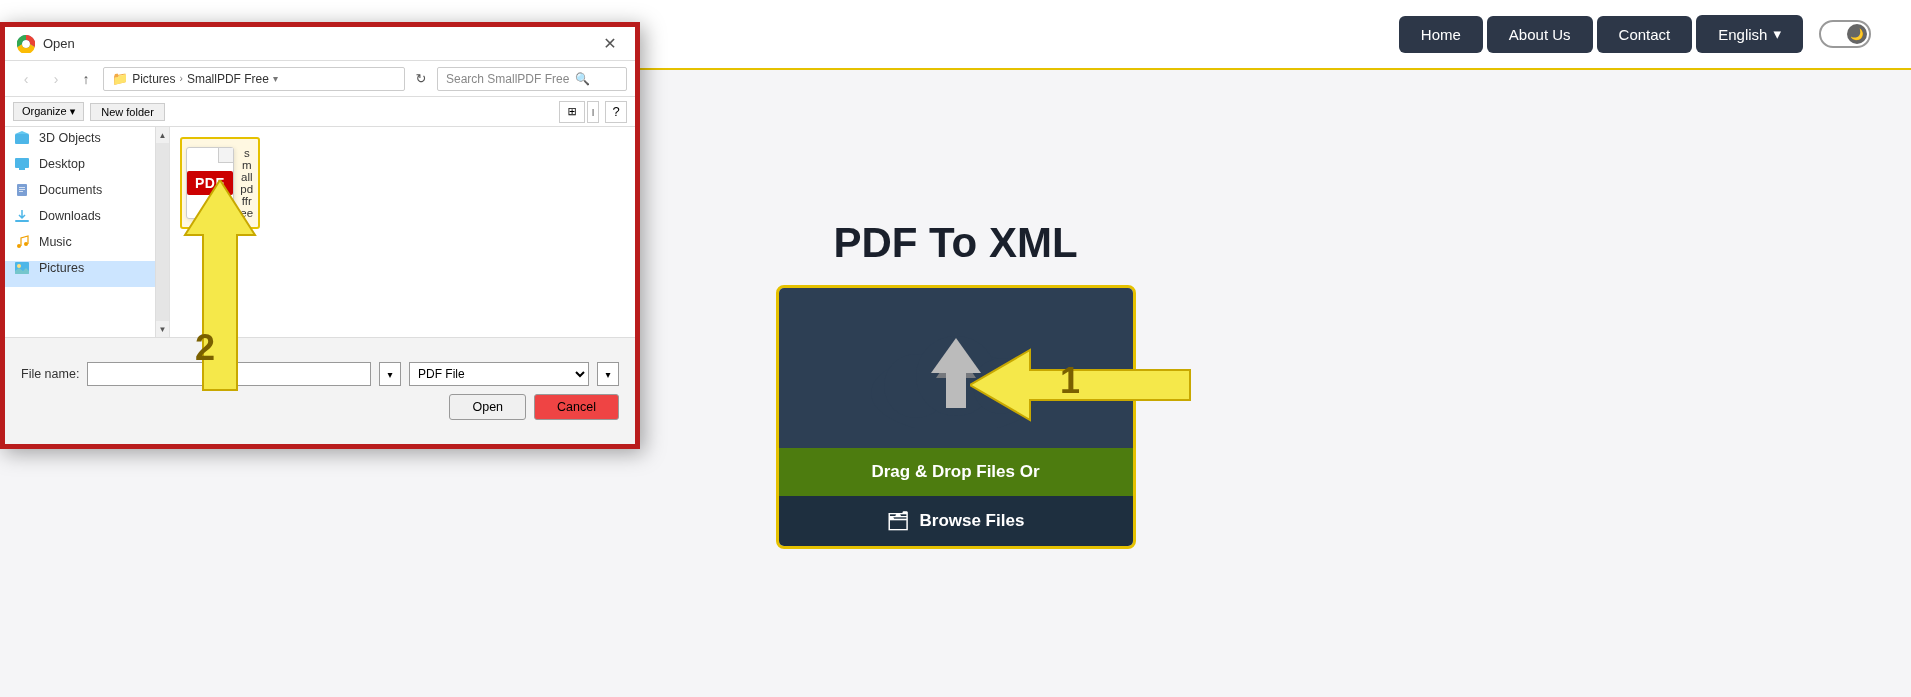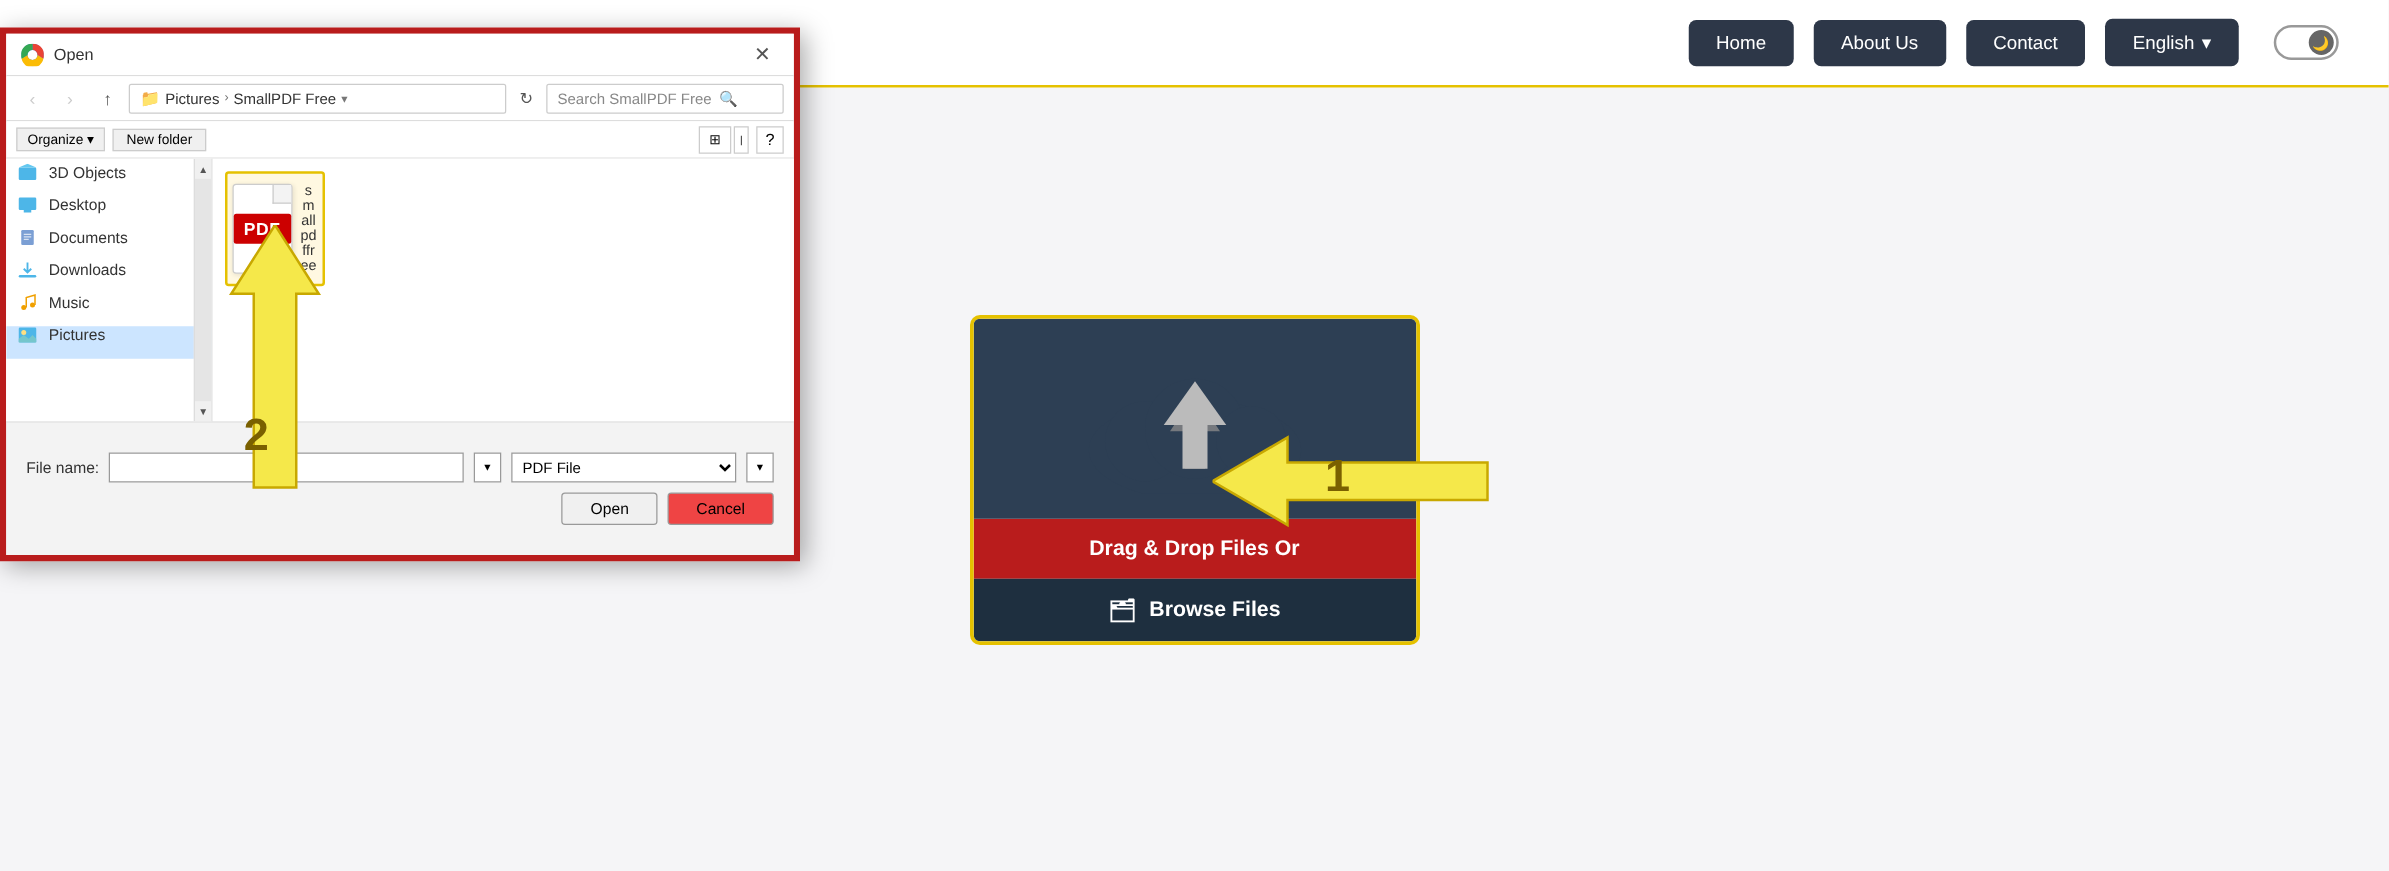--- a/index.html
+++ b/index.html
@@ -28,21 +28,21 @@
       display: flex;
       align-items: center;
       justify-content: flex-end;
       padding: 0 40px;
       border-bottom: 2px solid #e5c100;
       z-index: 1;
     }
     .nav-buttons {
       display: flex;
       align-items: center;
-      gap: 16px;
+      gap: 4px;
       margin-left: 48px;
     }
     .nav-btn {
       padding: 10px 22px;
       border-radius: 6px;
       border: none;
       font-size: 15px;
       font-weight: 500;
       cursor: pointer;
     }
@@ -137,21 +137,21 @@
       position: relative;
     }
 
     .cloud-svg {
       width: 200px;
       height: 110px;
     }
 
     
     .drag-bar {
-      background: #b91c1c;
+      background: #4d7c0f;
       padding: 14px 20px;
       text-align: center;
       color: #fff;
       font-size: 17px;
       font-weight: 700;
     }
 
     
     .browse-bar {
       background: #1e2f3f;
@@ -494,20 +494,21 @@
       <span>English</span>
       <span>▾</span>
     </button>
     <div class="theme-toggle">
       <div class="theme-toggle-circle">🌙</div>
     </div>
   </div>
 </nav>
 
 <div class="main-content">
+  <h1 class="page-title">PDF To XML</h1>
 
   <div class="upload-area">
     <div class="cloud-section">
 
       <svg class="cloud-svg" viewBox="0 0 200 110" xmlns="http://www.w3.org/2000/svg">
 
         <ellipse cx="100" cy="75" rx="85" ry="40" fill="#2d3f54"></ellipse>
         <circle cx="60" cy="68" r="32" fill="#2d3f54"></circle>
         <circle cx="100" cy="58" r="40" fill="#2d3f54"></circle>
         <circle cx="145" cy="68" r="28" fill="#2d3f54"></circle>

